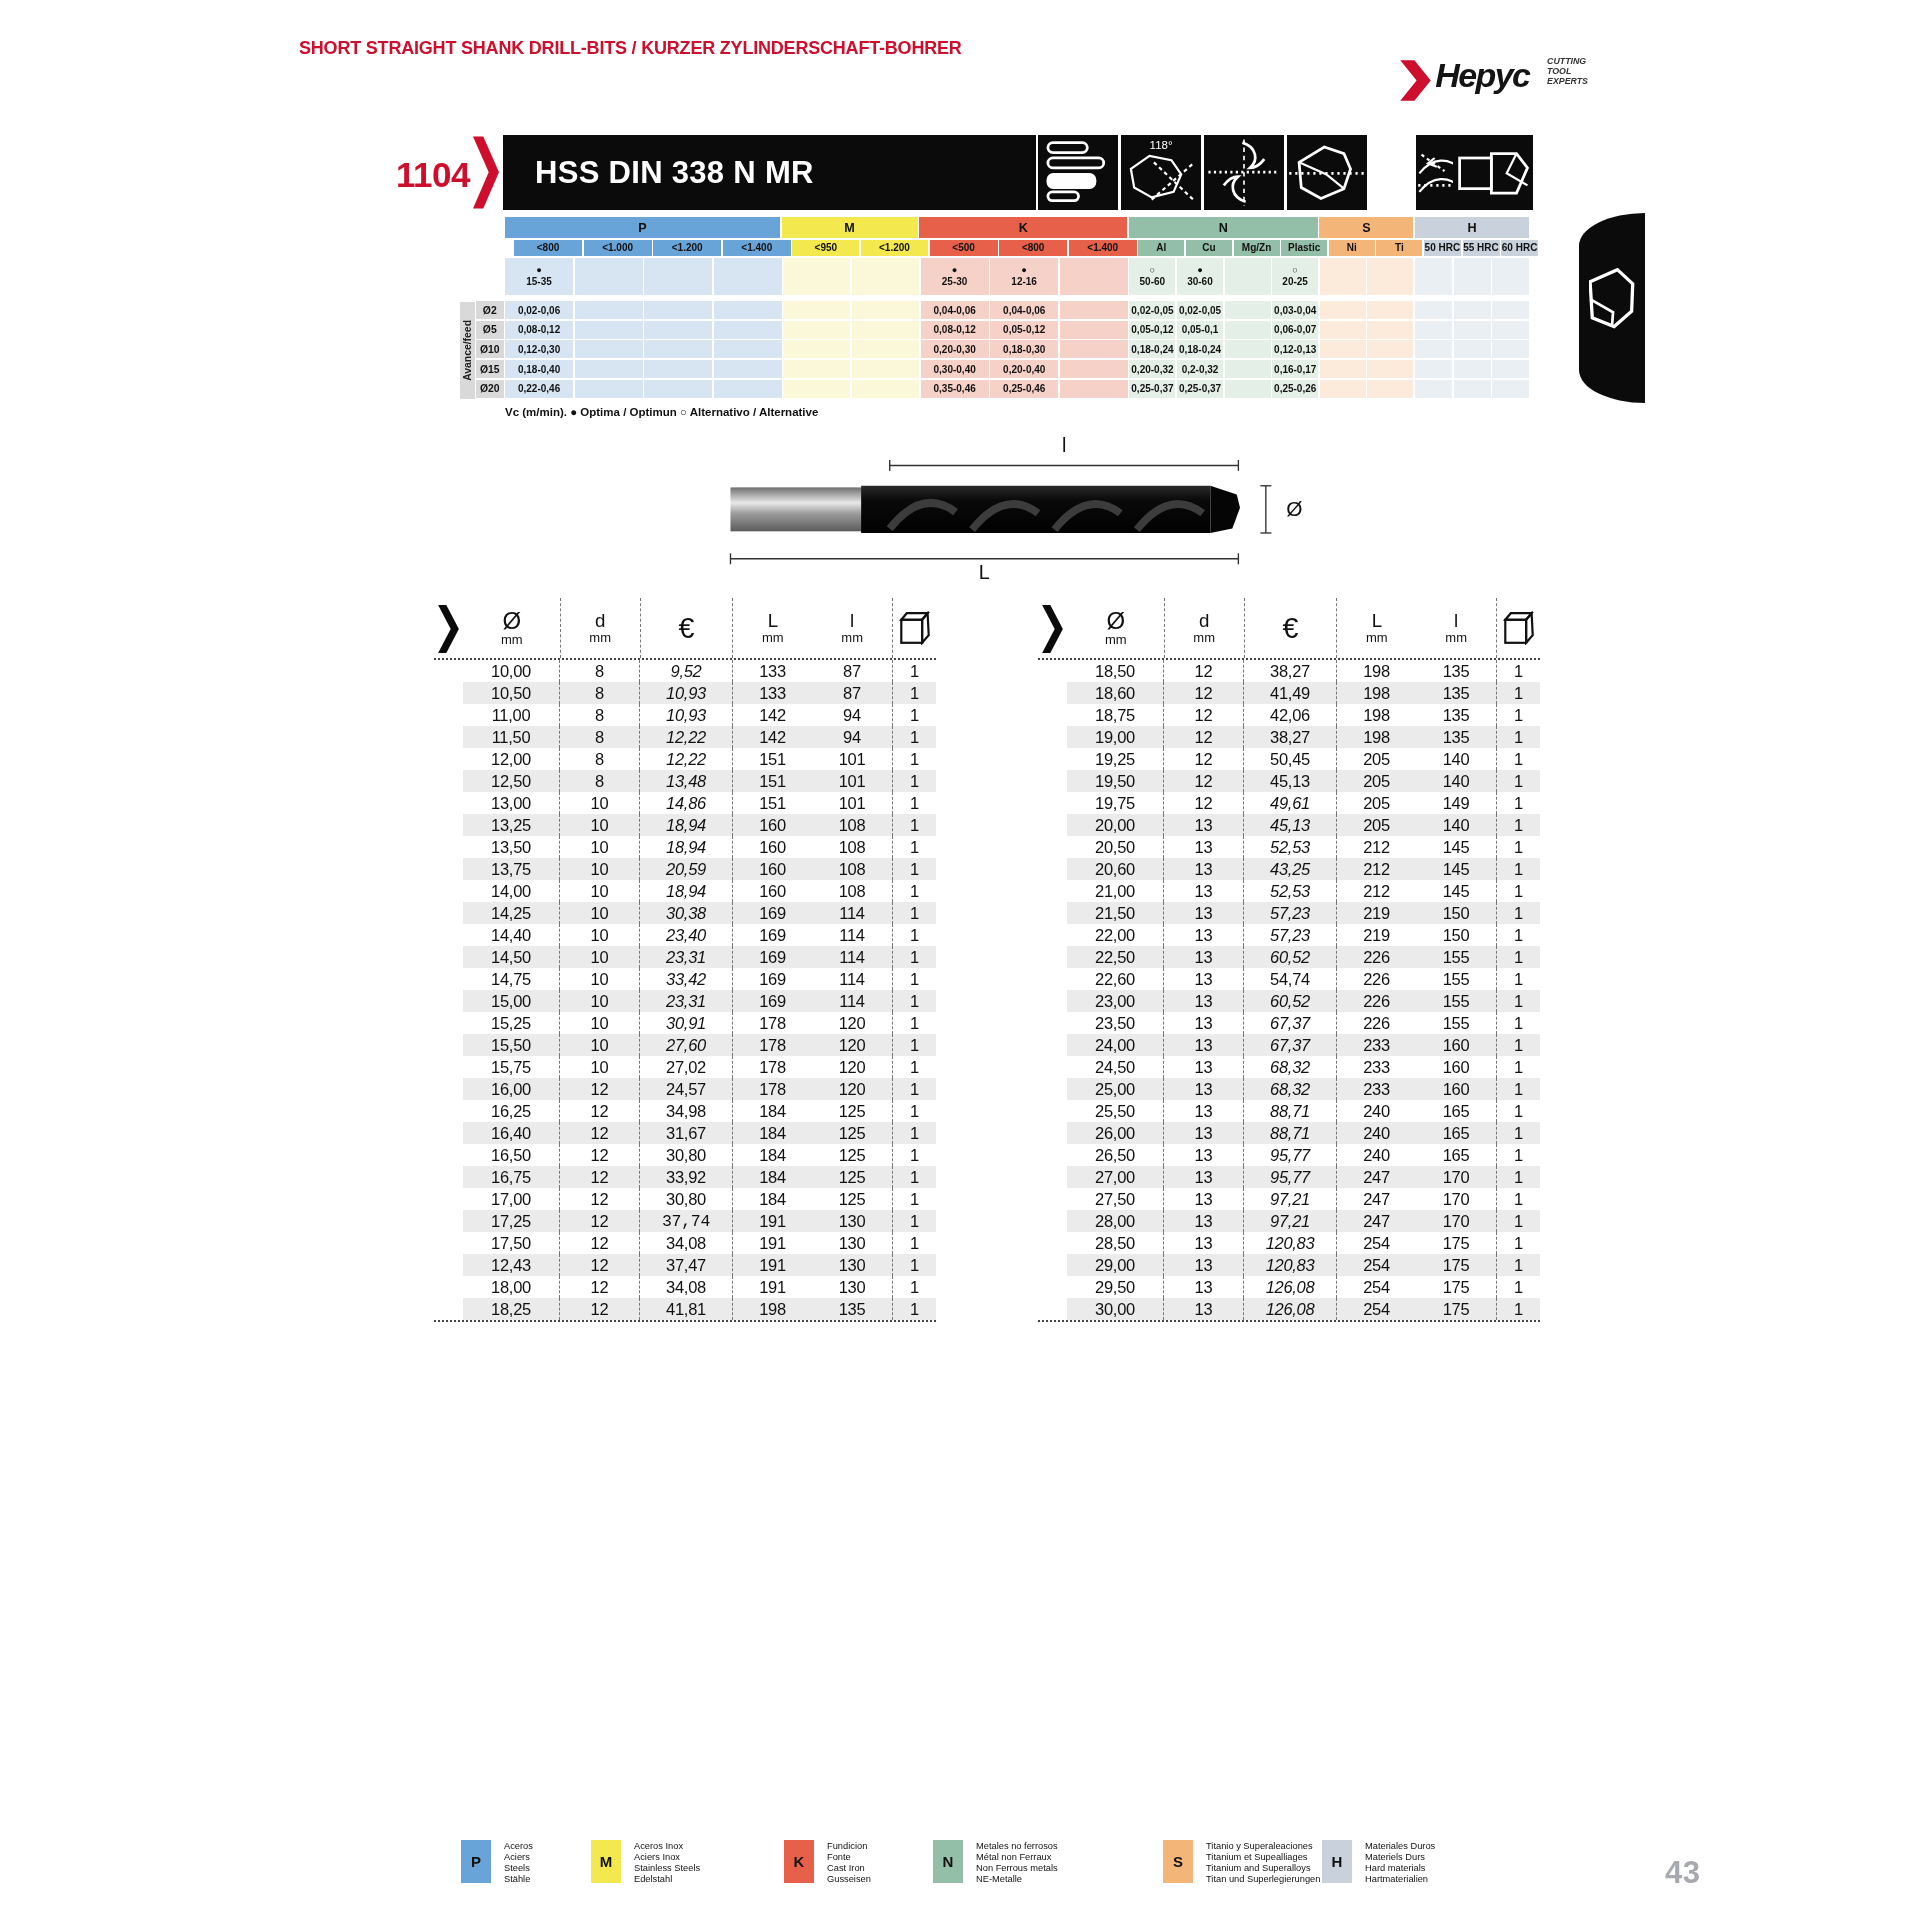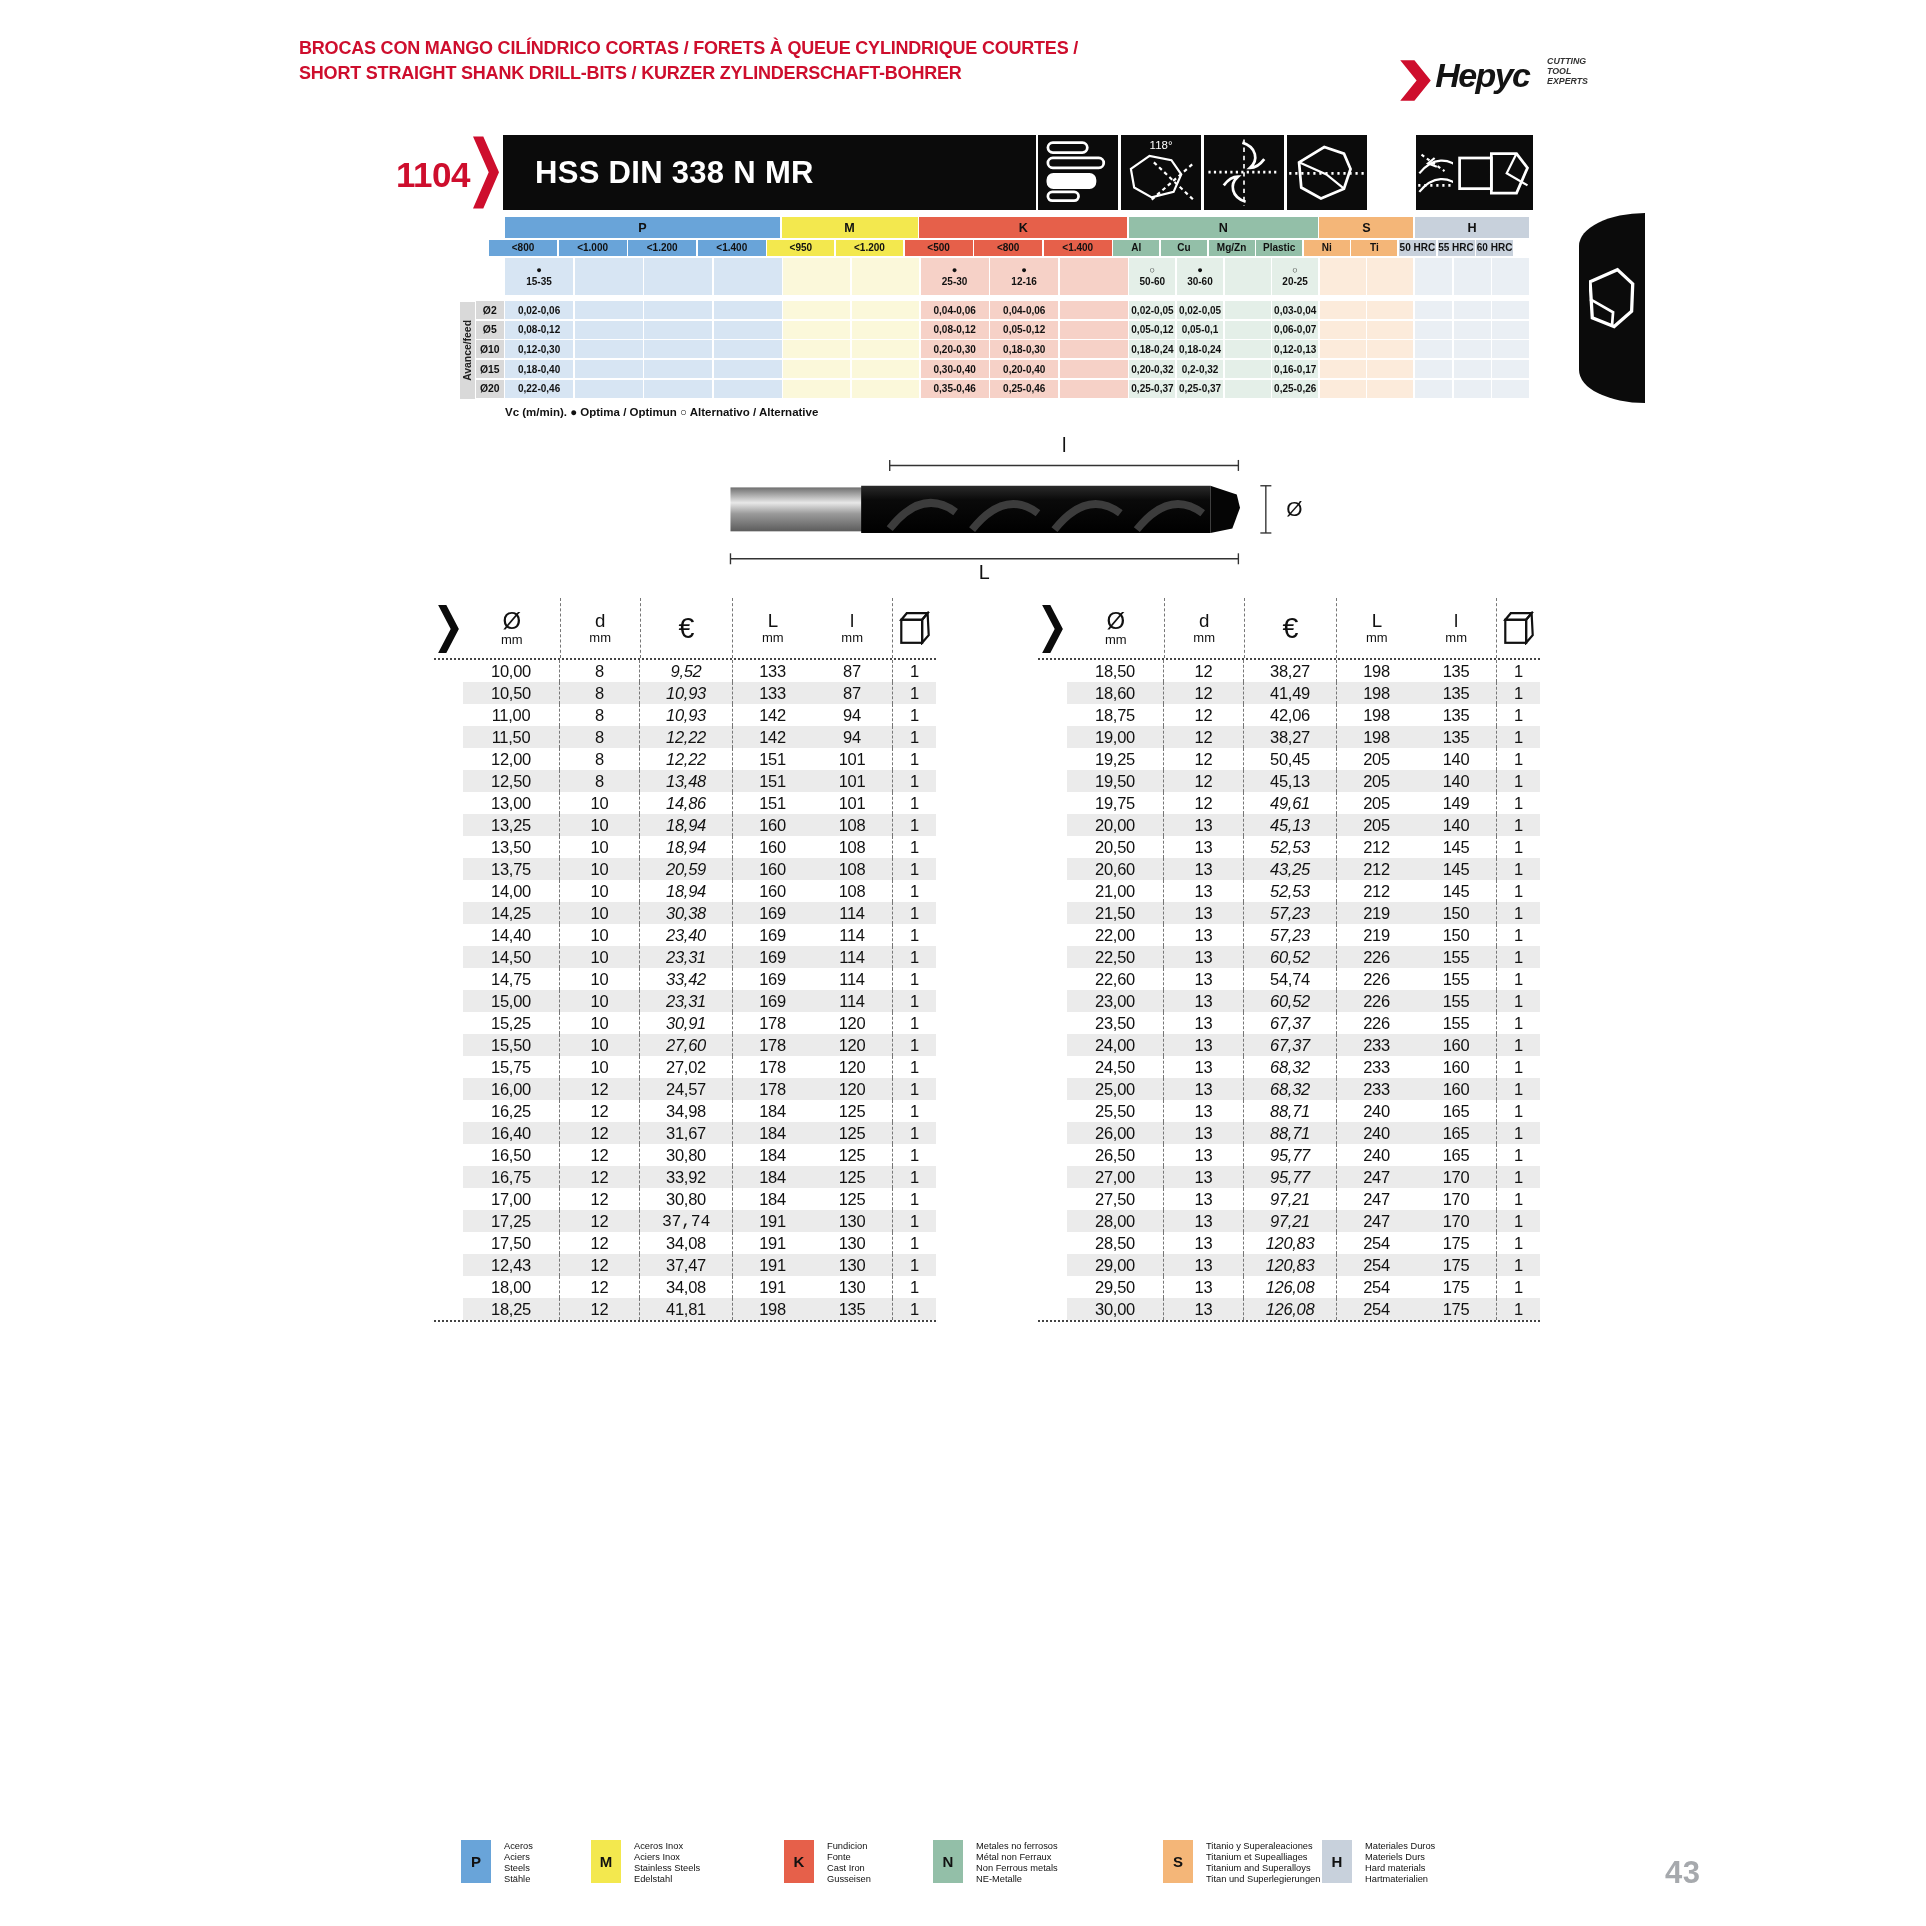--- a/index.html
+++ b/index.html
@@ -63,21 +63,20 @@
   
   .leg-item{position:absolute;top:1840px;display:flex;}
   .leg-sq{width:30px;height:43px;display:flex;align-items:center;justify-content:center;font-size:15px;font-weight:bold;color:#111;}
   .leg-lines{margin-left:13px;font-size:9.3px;line-height:11px;color:#111;padding-top:0.5px;white-space:nowrap;}
   .page-num{left:1665px;top:1855px;font-size:31px;font-weight:bold;color:#A6A9AD;letter-spacing:0.5px;}
 </style>
 </head>
 <body>
 
 <div class="abs page-title">
-  <div>BROCAS CON MANGO CILÍNDRICO CORTAS / FORETS À QUEUE CYLINDRIQUE COURTES /</div>
   <div>SHORT STRAIGHT SHANK DRILL-BITS / KURZER ZYLINDERSCHAFT-BOHRER</div>
 </div>
 
 <div class="abs logo">
   <span>
     <svg width="33" height="49" viewBox="0 0 60 90">
         <polygon points="2,8 28,8 58,45 28,82 2,82 32,45" fill="#CE0E2D"></polygon>
       </svg>
   </span>
   <span class="logo-word">Hepyc</span>
@@ -160,21 +159,21 @@
       <span>Avance/feed</span>
     </div>
 <div class="st-row" style="margin-left: 29px;">
       <div class="st-cell st-group" style="width: 275px; background: rgb(105, 164, 217);">P</div>
       <div class="st-cell st-group" style="width: 136px; background: rgb(243, 232, 78);">M</div>
       <div class="st-cell st-group" style="width: 208px; background: rgb(230, 96, 74);">K</div>
       <div class="st-cell st-group" style="width: 189px; background: rgb(147, 191, 168);">N</div>
       <div class="st-cell st-group" style="width: 94px; background: rgb(244, 182, 120);">S</div>
       <div class="st-cell st-group" style="width: 114px; background: rgb(200, 209, 220);">H</div>
     </div>
-    <div class="st-row" style="margin-left: 13px;">
+    <div class="st-row" style="margin-left: 38px;">
       <div class="st-cell st-sub" style="width: 68px; background: rgb(105, 164, 217);">&lt;800</div>
       <div class="st-cell st-sub" style="width: 68px; background: rgb(105, 164, 217);">&lt;1.000</div>
       <div class="st-cell st-sub" style="width: 68px; background: rgb(105, 164, 217);">&lt;1.200</div>
       <div class="st-cell st-sub" style="width: 68px; background: rgb(105, 164, 217);">&lt;1.400</div>
       <div class="st-cell st-sub" style="width: 67px; background: rgb(243, 232, 78);">&lt;950</div>
       <div class="st-cell st-sub" style="width: 67px; background: rgb(243, 232, 78);">&lt;1.200</div>
       <div class="st-cell st-sub" style="width: 68px; background: rgb(230, 96, 74);">&lt;500</div>
       <div class="st-cell st-sub" style="width: 68px; background: rgb(230, 96, 74);">&lt;800</div>
       <div class="st-cell st-sub" style="width: 68px; background: rgb(230, 96, 74);">&lt;1.400</div>
       <div class="st-cell st-sub" style="width: 46px; background: rgb(147, 191, 168);">Al</div>

